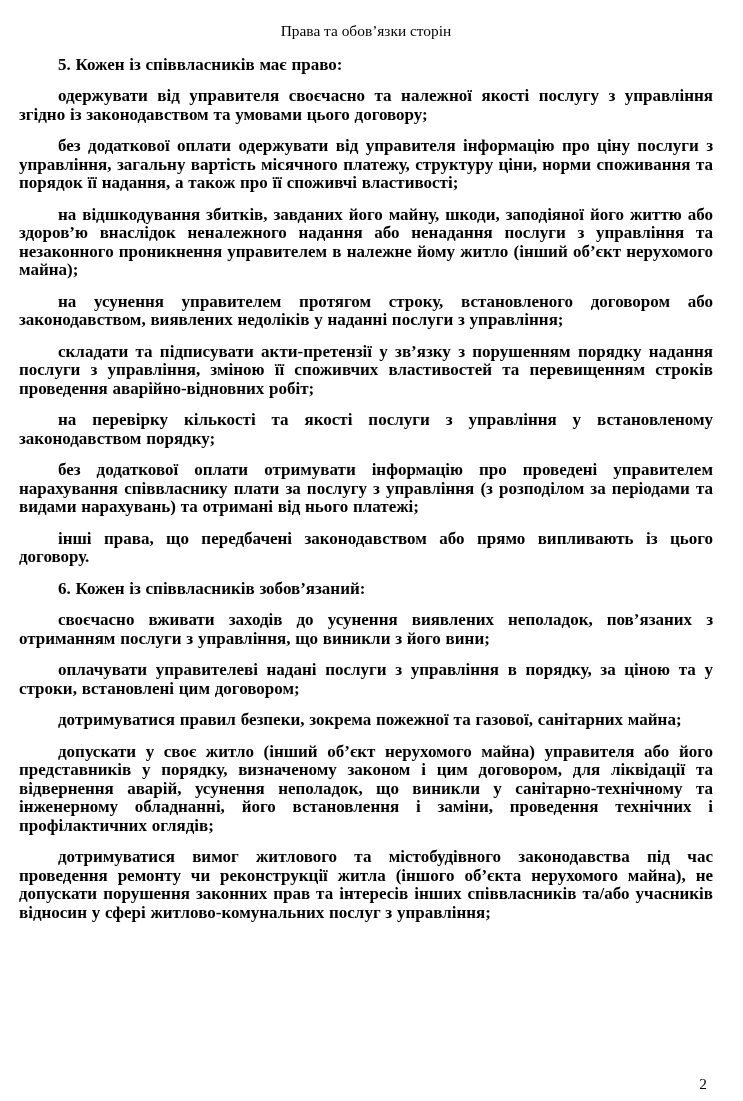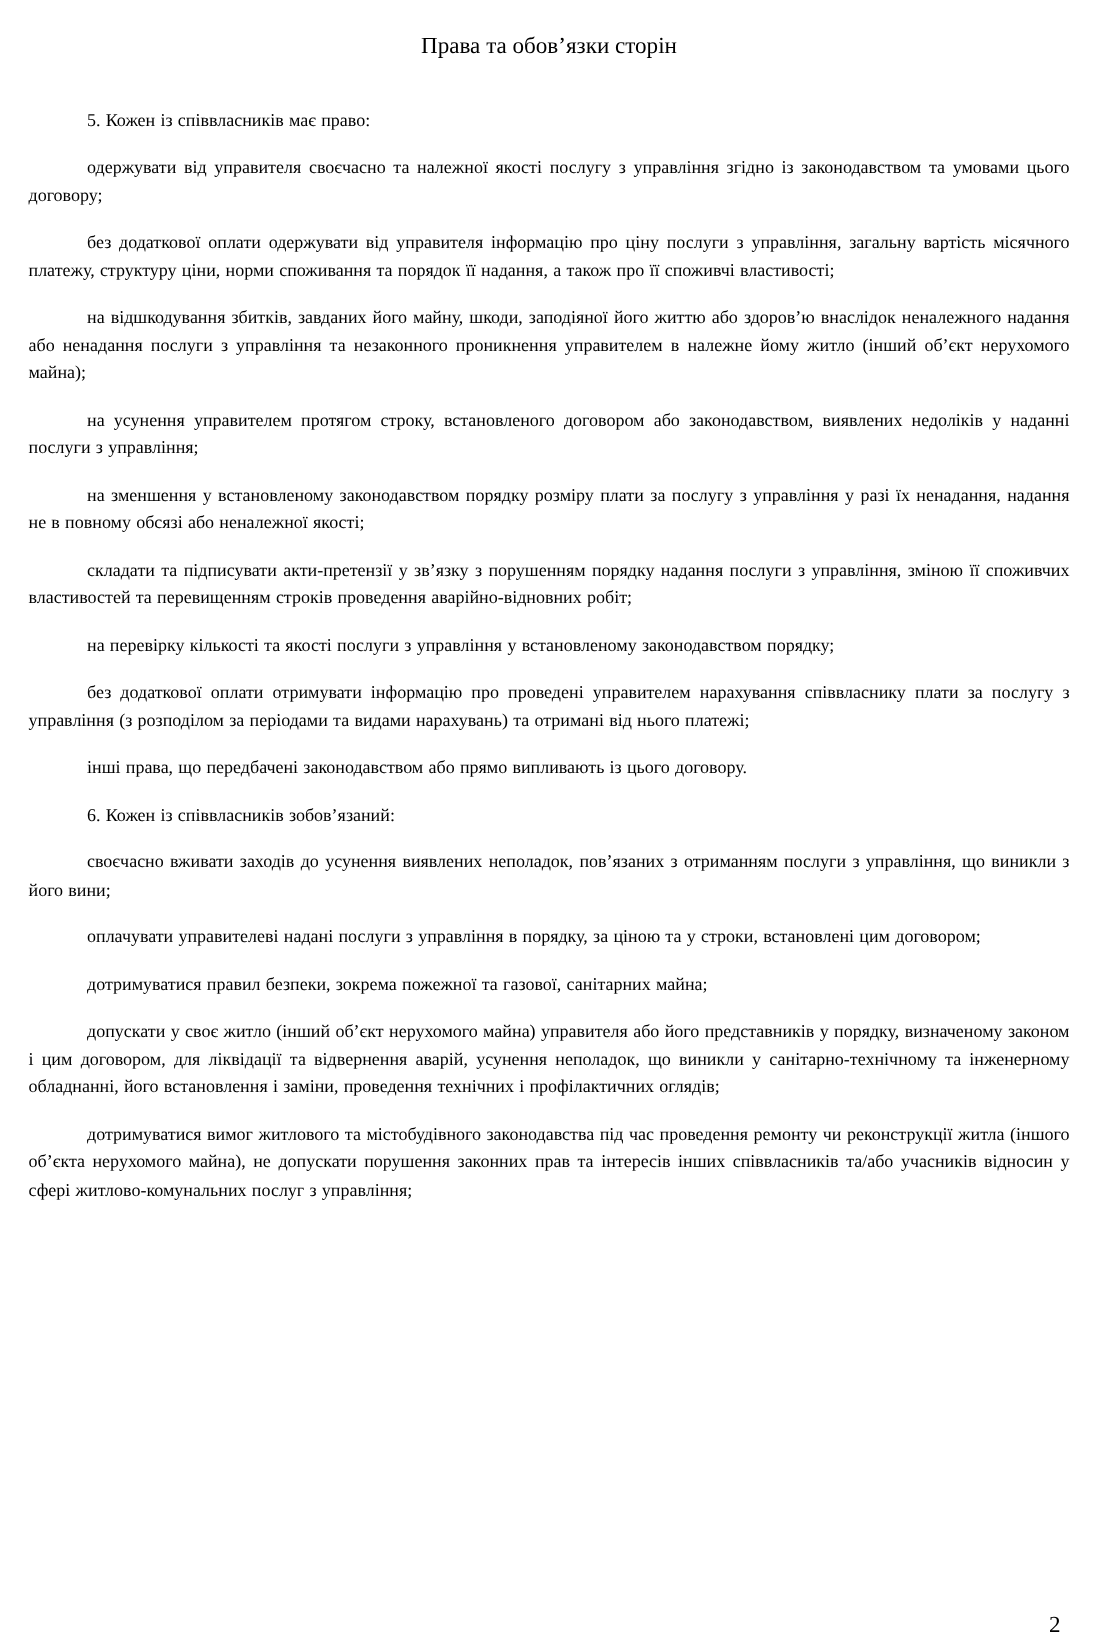--- a/index.html
+++ b/index.html
@@ -16,29 +16,30 @@
     padding: 22px 30px 0 19px;
     font-family: "Liberation Serif", "DejaVu Serif", serif;
     color: #000000;
     overflow: hidden;
   }
   .doc-title {
     font-size: 15.4px;
     line-height: 18.5px;
     font-weight: normal;
     text-align: center;
-    margin: 0 0 30px 0;
+    margin: 0 0 15px 0;
   }
   .para {
-    font-size: 12px;
+    font-size: 17px;
     line-height: 18.5px;
     text-align: justify;
     text-indent: 39px;
     margin: 7px 0 13px 0;
     word-spacing: 0.5px;
+    font-weight: bold;
   }
   .page-number {
     position: absolute;
     right: 36px;
     bottom: 8px;
     font-size: 15.4px;
     line-height: 18.5px;
   }
 </style>
 </head>
@@ -46,21 +47,20 @@
 
 <div class="page">
   <p class="doc-title">Права та обов’язки сторін</p>
 
   <div>
       <p class="para">5. Кожен із співвласників має право:</p>
       <p class="para">одержувати від управителя своєчасно та належної якості послугу з управління згідно із законодавством та умовами цього договору;</p>
       <p class="para">без додаткової оплати одержувати від управителя інформацію про ціну послуги з управління, загальну вартість місячного платежу, структуру ціни, норми споживання та порядок її надання, а також про її споживчі властивості;</p>
       <p class="para">на відшкодування збитків, завданих його майну, шкоди, заподіяної його життю або здоров’ю внаслідок неналежного надання або ненадання послуги з управління та незаконного проникнення управителем в належне йому житло (інший об’єкт нерухомого майна);</p>
       <p class="para">на усунення управителем протягом строку, встановленого договором або законодавством, виявлених недоліків у наданні послуги з управління;</p>
-      <p class="para">на зменшення у встановленому законодавством порядку розміру плати за послугу з управління у разі їх ненадання, надання не в повному обсязі або неналежної якості;</p>
       <p class="para">складати та підписувати акти-претензії у зв’язку з порушенням порядку надання послуги з управління, зміною її споживчих властивостей та перевищенням строків проведення аварійно-відновних робіт;</p>
       <p class="para">на перевірку кількості та якості послуги з управління у встановленому законодавством порядку;</p>
       <p class="para">без додаткової оплати отримувати інформацію про проведені управителем нарахування співвласнику плати за послугу з управління (з розподілом за періодами та видами нарахувань) та отримані від нього платежі;</p>
       <p class="para">інші права, що передбачені законодавством або прямо випливають із цього договору.</p>
       <p class="para">6. Кожен із співвласників зобов’язаний:</p>
       <p class="para">своєчасно вживати заходів до усунення виявлених неполадок, пов’язаних з отриманням послуги з управління, що виникли з його вини;</p>
       <p class="para">оплачувати управителеві надані послуги з управління в порядку, за ціною та у строки, встановлені цим договором;</p>
       <p class="para">дотримуватися правил безпеки, зокрема пожежної та газової, санітарних майна;</p>
       <p class="para">допускати у своє житло (інший об’єкт нерухомого майна) управителя або його представників у порядку, визначеному законом і цим договором, для ліквідації та відвернення аварій, усунення неполадок, що виникли у санітарно-технічному та інженерному обладнанні, його встановлення і заміни, проведення технічних і профілактичних оглядів;</p>
       <p class="para">дотримуватися вимог житлового та містобудівного законодавства під час проведення ремонту чи реконструкції житла (іншого об’єкта нерухомого майна), не допускати порушення законних прав та інтересів інших співвласників та/або учасників відносин у сфері житлово-комунальних послуг з управління;</p>

